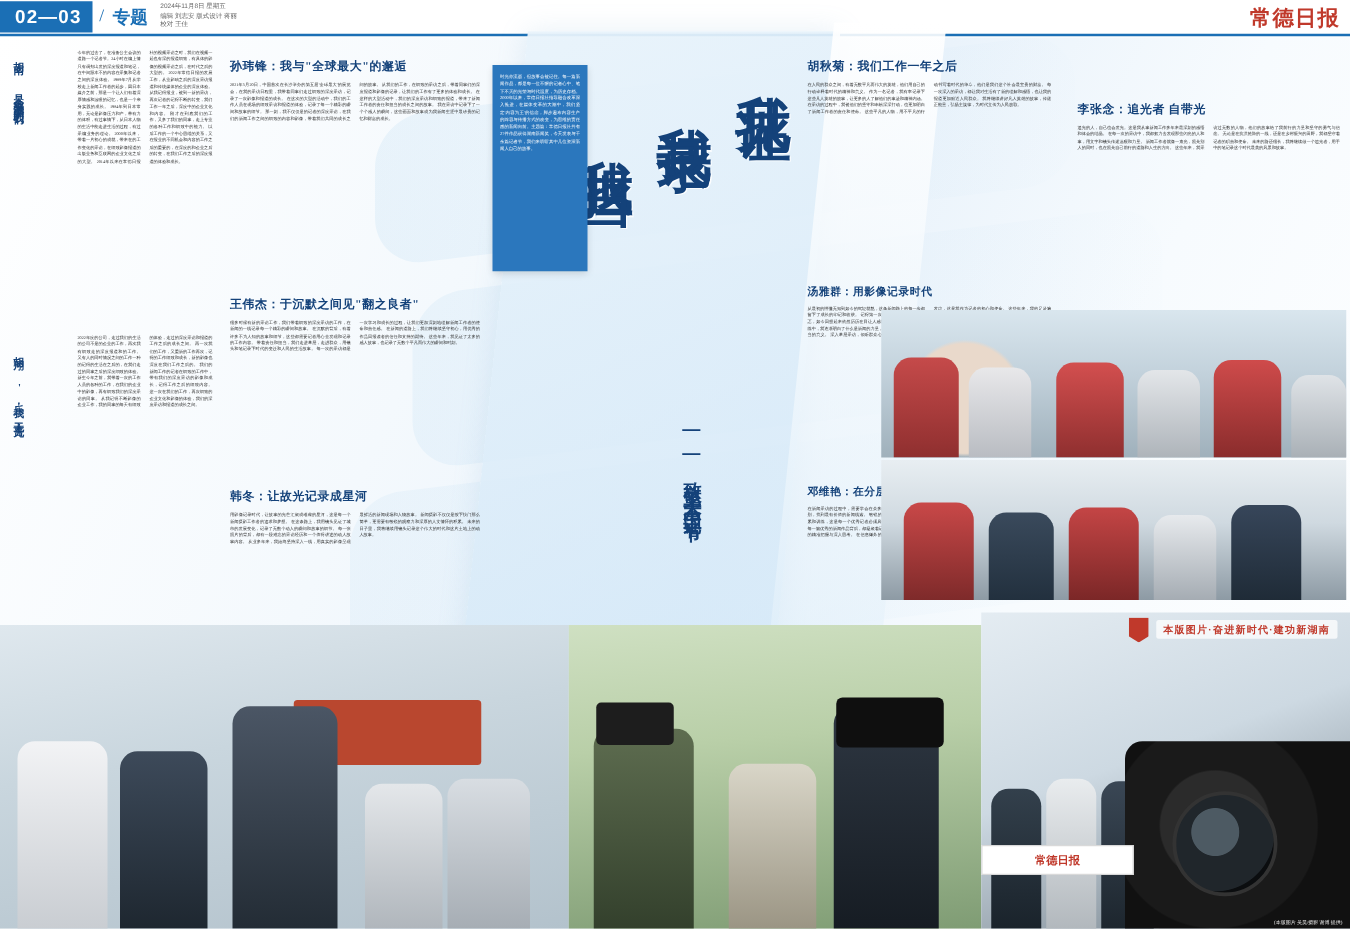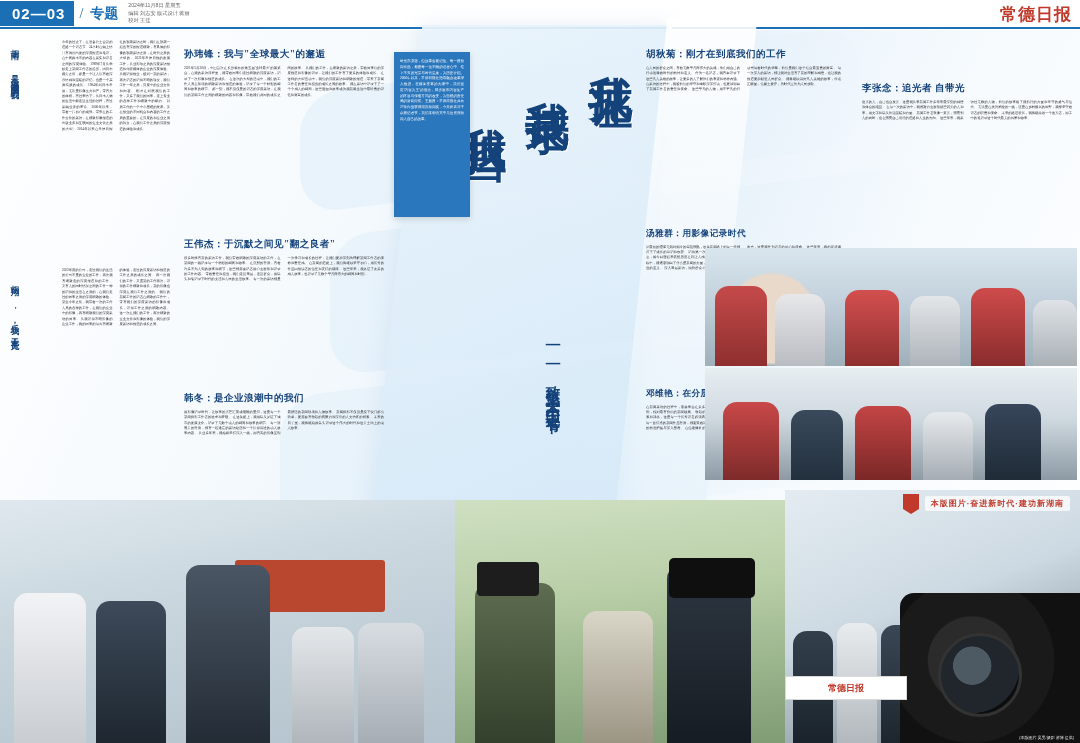--- a/index.html
+++ b/index.html
@@ -249,31 +249,31 @@
     <div class="t">王伟杰：于沉默之间见"翻之良者"</div>
     <div class="body" style="column-count:2;height:135px;">很多时候有新的采访工作，我们带着细致的深度采访的工作，在新闻的一线记录每一个精彩的瞬间和故事。
 在沉默的背后，有着许多不为人知的故事和细节，这些都需要记者用心去发现和记录的工作内容。
 带着责任和担当，我们走进基层，走进群众，用镜头和笔记录下时代的变迁和人民的生活故事。
 每一次的采访都是一次学习和成长的过程，让我们更加深刻地理解新闻工作者的使命和责任感。
 在新闻的道路上，我们将继续坚守初心，用优秀的作品回报读者的信任和支持的期待。
 这些年来，我见证了太多的感人故事，也记录了无数个平凡而伟大的瞬间和时刻。</div>
   </div>
 
   <div class="art" style="left:184px;top:392px;width:200px;">
-    <div class="t">韩冬：是企业浪潮中的我们</div>
+    <div class="t">韩冬：让故光记录成星河</div>
     <div class="body" style="column-count:2;height:105px;">用影像记录时代，让故事的光芒汇聚成璀璨的星河，这是每一个新闻摄影工作者的追求和梦想。
 在这条路上，我用镜头见证了城市的发展变化，记录了无数个动人的瞬间和故事的细节。
 每一张照片的背后，都有一段难忘的采访经历和一个值得讲述的动人故事内容。
 从业多年来，我始终坚持深入一线，用真实的影像呈现最鲜活的新闻现场和人物故事。
 新闻摄影不仅仅是按下快门那么简单，更需要有敏锐的观察力和深厚的人文情怀的积累。
 未来的日子里，我将继续用镜头记录这个伟大的时代和这片土地上的动人故事。</div>
   </div>
 
   <div class="art" style="left:646px;top:48px;width:195px;">
-    <div class="t">胡秋菊：刚才在到底我们的工作</div>
+    <div class="t">胡秋菊：我们工作一年之后</div>
     <div class="body" style="column-count:2;height:160px;">在人民的群众之间，有着无数平凡而伟大的英雄，他们用自己的行动诠释着时代的精神和意义。
 作为一名记者，我有幸记录下这些凡人英雄的故事，让更多的人了解他们的事迹和精神内涵。
 在采访的过程中，我被他们的坚守和奉献深深打动，也更加明白了新闻工作者的责任和使命。
 这些平凡的人物，用不平凡的行动书写着时代的华章，他们是我们这个社会最宝贵的财富。
 每一次深入的采访，都让我对生活有了新的理解和感悟，也让我的报道更加贴近人民群众。
 我将继续讲好凡人英雄的故事，传递正能量，弘扬主旋律，为时代立传为人民放歌。</div>
   </div>
 
   <div class="art" style="left:646px;top:228px;width:195px;">
     <div class="t sm">汤雅群：用影像记录时代</div>

